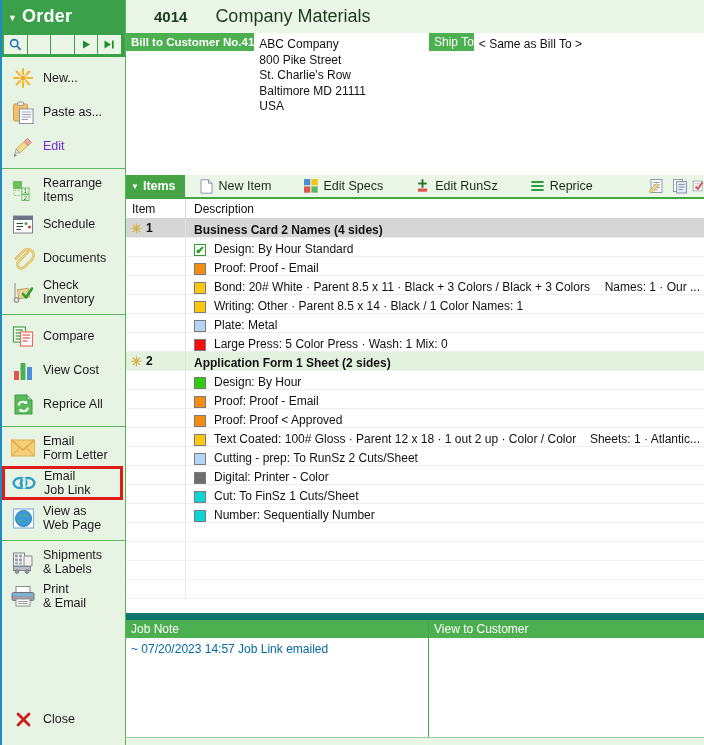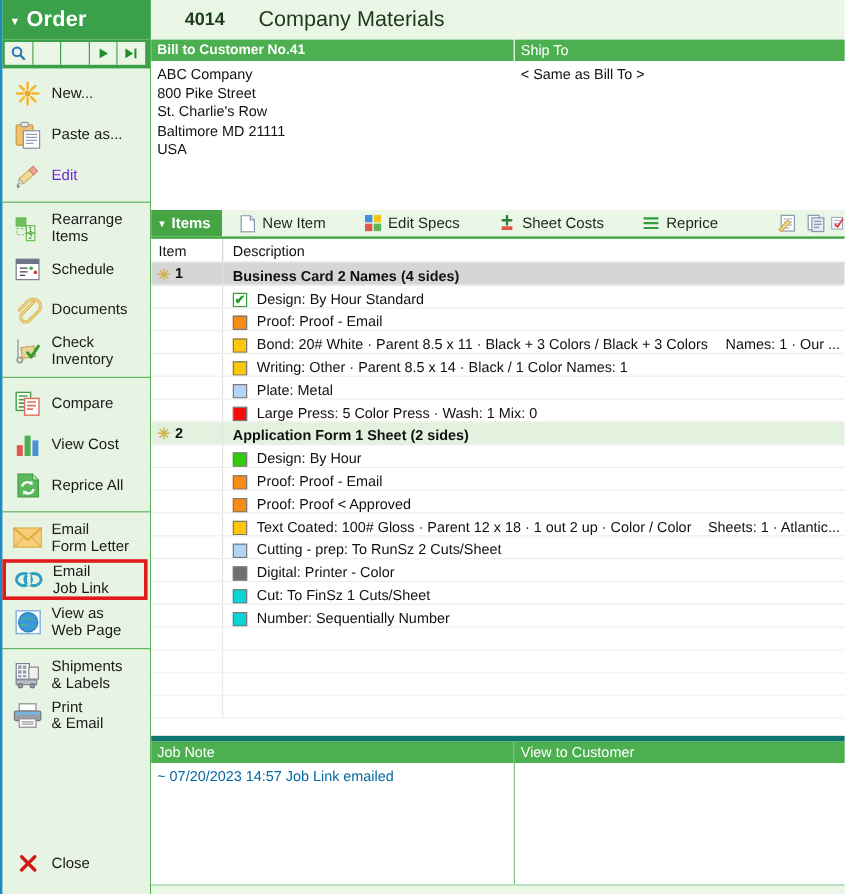--- a/index.html
+++ b/index.html
@@ -121,21 +121,21 @@
   }
   .ord-header .nm {
     font-size: 18px; font-weight: normal; color: #1c3a1c;
   }
 
   .addr-row {
     display: flex;
     height: 142px;
     background: #ffffff;
   }
-  .addr-col { display: flex; flex-direction: column; }
+  .addr-col { display: flex; flex-direction: row; }
   .addr-col.bill { width: 303px; border-right: 1px solid #ffffff; }
   .addr-col.ship { flex: 1 1 auto; }
   .panel-hd {
     height: 18px;
     background: #4caf50;
     color: #ffffff;
     font-size: 11.5px;
     font-weight: bold;
     display: flex; align-items: center;
     padding-left: 5px;
@@ -244,21 +244,21 @@
   }
   .dtext { white-space: nowrap; overflow: hidden; text-overflow: clip; }
   .dtail { margin-left: auto; padding-right: 4px; white-space: nowrap; }
   .row.empty { border-bottom: 1px solid #f2f2f2; }
   .row.empty .c-desc { border-left: 1px solid #e8e8e8; }
 
   
   .notes {
     height: 124px;
     display: flex;
-    border-top: 5px solid #0f766e;
+    border-top: 7px solid #0f766e;
     background: #ffffff;
   }
   .notes .nc { display: flex; flex-direction: column; }
   .notes .nc.left { width: 303px; border-right: 1px solid #45a545; }
   .notes .nc.right { flex: 1 1 auto; }
   .notes .nbody {
     flex: 1 1 auto;
     font-size: 12px;
     color: #0369a1;
     padding: 4px 5px;
@@ -613,21 +613,21 @@
       <div class="tb-btn" style="padding-left:26px;">
         <span class="g">
           <svg width="13" height="14" viewBox="0 0 13 14">
             <g stroke="#2e7d32" stroke-width="2" stroke-linecap="round">
                 <line x1="6.5" y1="1" x2="6.5" y2="8"></line>
                 <line x1="3" y1="4.5" x2="10" y2="4.5"></line>
               </g>
             <rect x="2" y="9.5" width="9" height="3.2" fill="#e2574c"></rect>
           </svg>
         </span>
-        <span>Sheet Costs</span>
+        <span>Edit RunSz</span>
       </div>
 
       <div class="tb-btn" style="padding-left:26px;">
         <span class="g">
           <svg width="13" height="12" viewBox="0 0 13 12">
               <g stroke="#2e9e3e" stroke-width="1.8" stroke-linecap="round">
                 <line x1="1" y1="2" x2="12" y2="2"></line>
                 <line x1="1" y1="6" x2="12" y2="6"></line>
                 <line x1="1" y1="10" x2="12" y2="10"></line>
               </g>

